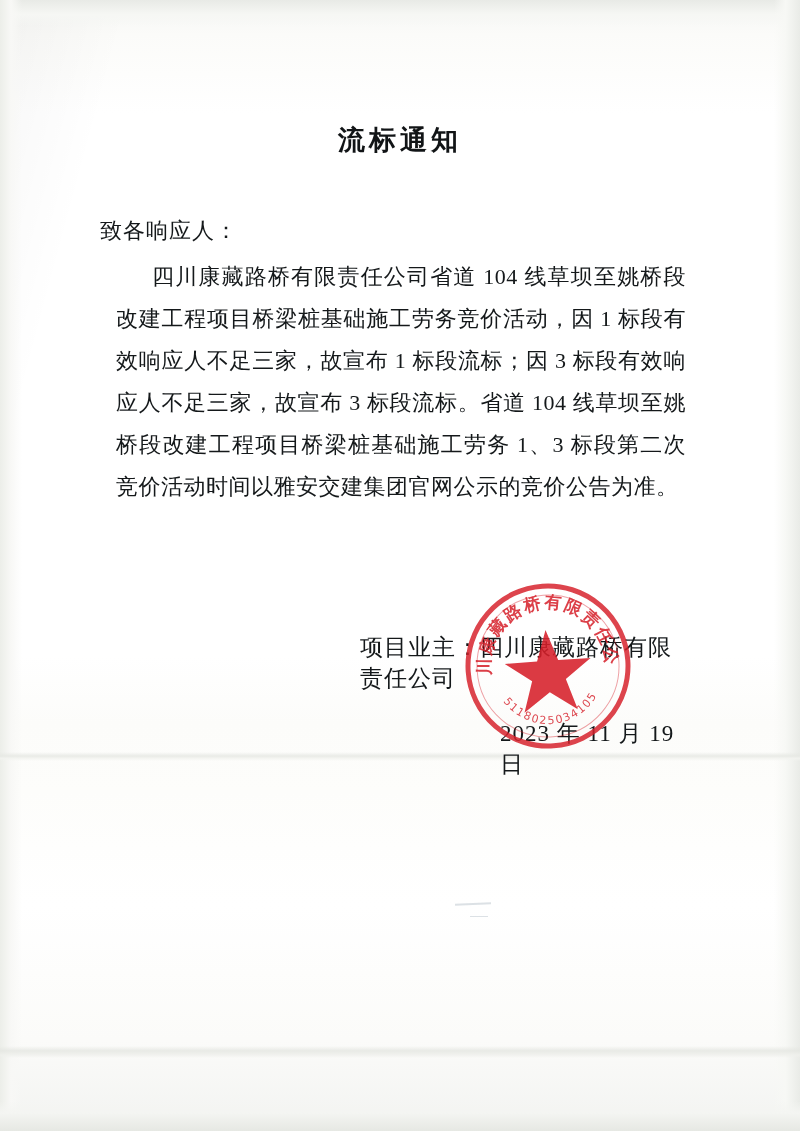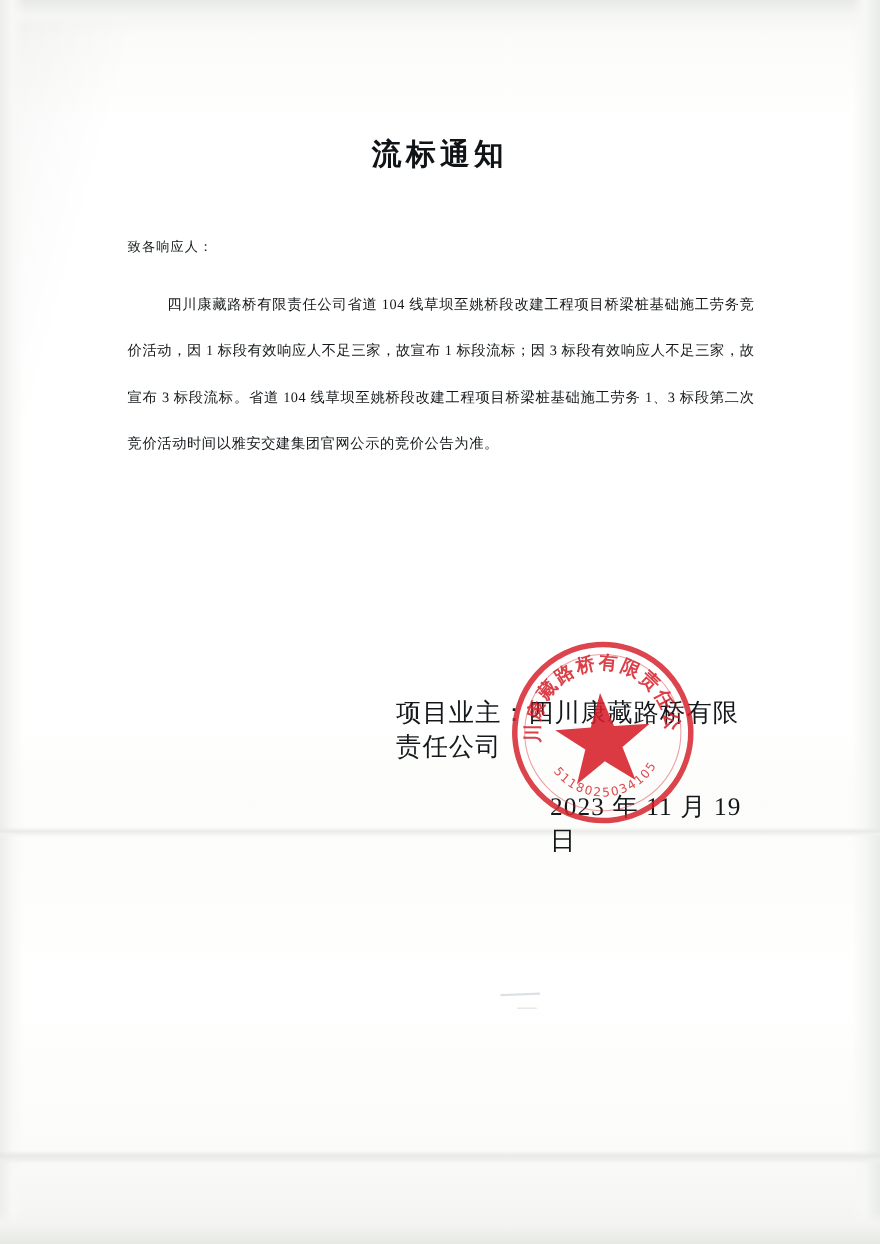--- a/index.html
+++ b/index.html
@@ -83,32 +83,32 @@
     font-family: "DejaVu Serif", "Liberation Serif", serif;
     font-size: 27px;
     font-weight: bold;
     letter-spacing: 4px;
     color: #111416;
   }
 
   .salutation {
     position: absolute;
     top: 192px;
-    left: 116px;
-    font-size: 12px;
+    left: 100px;
+    font-size: 22px;
     color: #14181a;
     letter-spacing: 1px;
   }
 
   .body-text {
     position: absolute;
     top: 232px;
     left: 116px;
     width: 570px;
-    font-size: 13px;
+    font-size: 22px;
     line-height: 42px;
     color: #14181a;
     text-align: justify;
     text-justify: inter-ideograph;
     text-indent: 36px;
     letter-spacing: .5px;
   }
 
   .signature-block {
     position: absolute;

